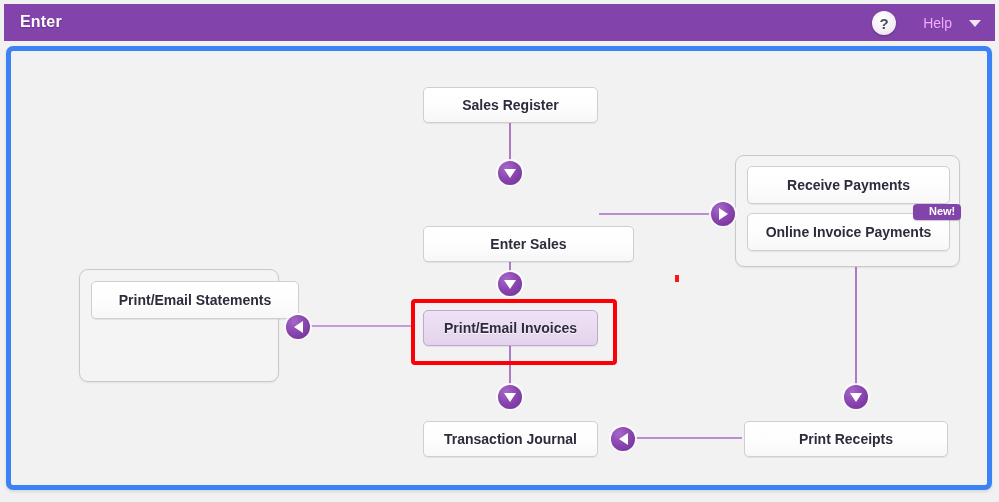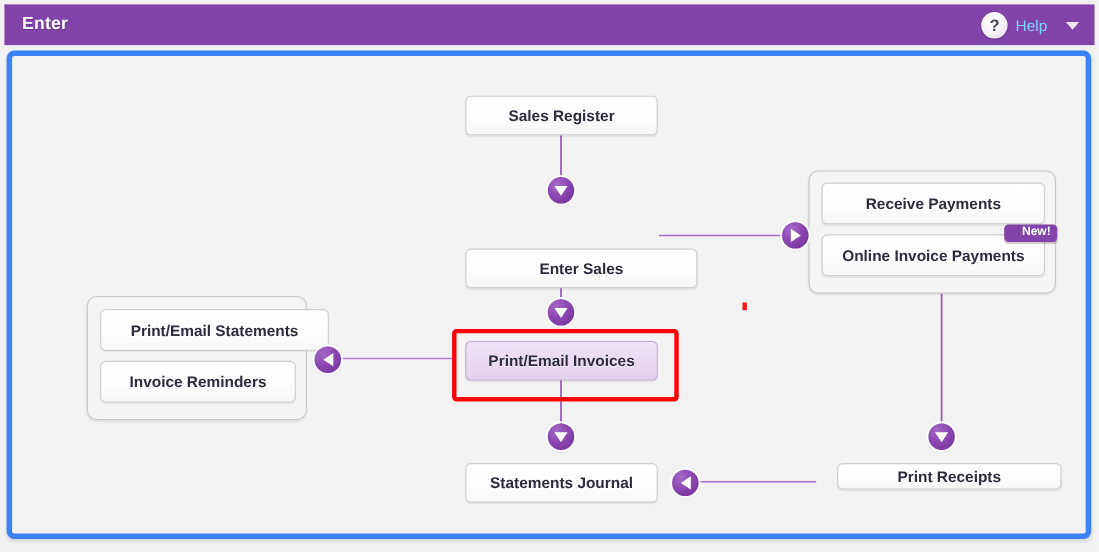--- a/index.html
+++ b/index.html
@@ -30,21 +30,21 @@
     position:absolute;right:14px;top:5px;height:28px;
     display:flex;align-items:center;gap:7px;cursor:pointer;
   }
   .help-circle{
     width:24px;height:24px;border-radius:50%;
     background:radial-gradient(circle at 40% 32%,#ffffff 0%,#f3eef6 60%,#e4daea 100%);
     box-shadow:0 1px 2px rgba(0,0,0,.25);
     display:flex;align-items:center;justify-content:center;
     color:#4a4a57;font-size:15px;font-weight:bold;line-height:1;
   }
-  .help-label{color:#7dd3fc;font-size:14px;}
+  .help-label{color:#f0abfc;font-size:14px;margin-left:20px;}
   .caret-down{
     width:0;height:0;border-left:6px solid transparent;border-right:6px solid transparent;
     border-top:7px solid #f0e4f6;margin-left:10px;
   }
   
   .canvas-panel{
     position:absolute;left:6px;top:46px;width:986px;height:444px;
     background:#f2f2f2;
     border:5px solid #3b82f6;
     border-radius:7px;
@@ -161,52 +161,49 @@
     <div class="node selected" style="left:412px;top:259px;width:175px;height:36px;">
       <span>Print/Email Invoices</span>
     </div>
     <div class="red-highlight" style="left:400px;top:248px;width:198px;height:58px;"></div>
 
     <div class="arrow-btn" style="left:487px;top:334px;">
       <span class="tri-down"></span>
     </div>
 
     <div class="node" style="left:412px;top:370px;width:175px;height:36px;">
-      <span>Statements Journal</span>
+      <span>Transaction Journal</span>
     </div>
 
     <div class="arrow-btn" style="left:600px;top:376px;">
       <span class="tri-left"></span>
     </div>
 
     <div class="group-box" style="left:724px;top:104px;width:225px;height:112px;">
       <div class="node" style="left:11px;top:10px;width:203px;height:38px;">
         <span>Receive Payments</span>
       </div>
       <div class="node" style="left:11px;top:57px;width:203px;height:38px;text-align:right;">
         <span>Online Invoice Payments</span>
       </div>
       <div class="badge-new" style="left:177px;top:48px;padding-left:16px;">New!</div>
     </div>
 
     <div class="arrow-btn" style="left:833px;top:334px;">
       <span class="tri-down"></span>
     </div>
 
-    <div class="node" style="left:750px;top:370px;width:204px;height:24px;">
+    <div class="node" style="left:733px;top:370px;width:204px;height:36px;">
       <span>Print Receipts</span>
     </div>
 
     <div class="group-box" style="left:68px;top:218px;width:200px;height:113px;">
       <div class="node" style="left:11px;top:11px;width:208px;height:38px;">
         <span>Print/Email Statements</span>
       </div>
-      <div class="node" style="left:11px;top:58px;width:178px;height:38px;">
-        <span>Invoice Reminders</span>
-      </div>
     </div>
 
     <div class="arrow-btn" style="left:275px;top:264px;">
       <span class="tri-left"></span>
     </div>
 
     <div class="red-dot" style="left:664px;top:224px;"></div>
 
   </div>
 </div>

